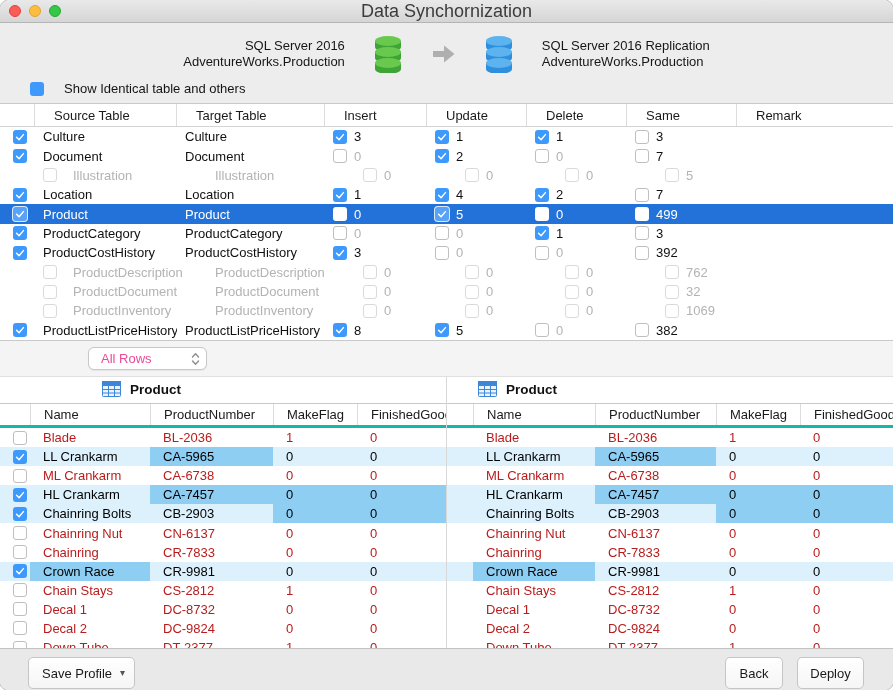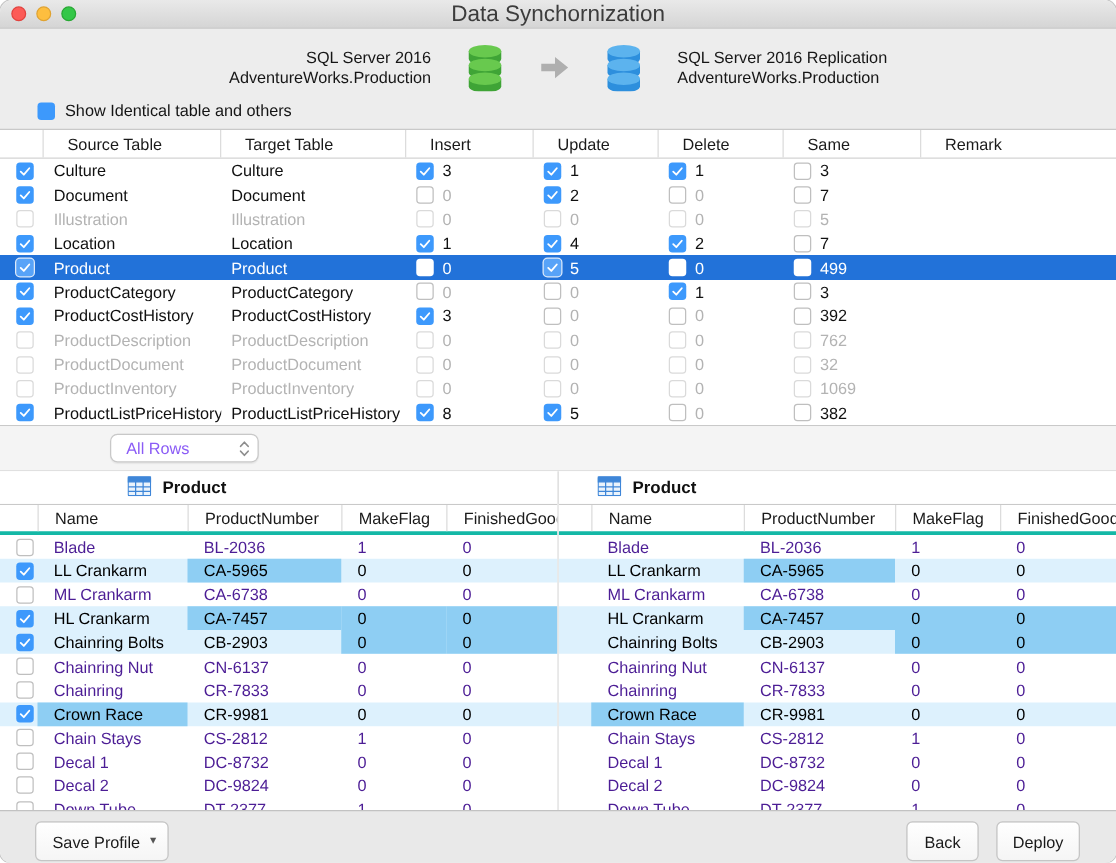--- a/index.html
+++ b/index.html
@@ -19,21 +19,21 @@
   .title{text-align:center;line-height:22px;font-size:18px;color:#3c3c3c;}
 
   
   .conn-panel{position:absolute;top:23px;left:0;width:100%;height:80px;background:#ededed;
               border-bottom:1px solid #c9c9c9;}
   .conn-row{position:absolute;top:12px;left:0;right:0;display:flex;justify-content:center;
             align-items:center;gap:28px;}
   .conn-text{font-size:13px;line-height:16px;color:#161616;}
   .conn-text.src{text-align:right;}
   .conn-text.tgt{text-align:left;}
-  .show-identical{position:absolute;left:30px;top:58px;display:flex;align-items:center;gap:8px;
+  .show-identical{position:absolute;left:30px;top:58px;display:flex;align-items:center;gap:20px;
                   font-size:13px;color:#141414;cursor:default;}
 
   
   .cb{width:14px;height:14px;border-radius:3px;display:inline-flex;align-items:center;
       justify-content:center;box-sizing:border-box;flex:none;}
   .cb.on{background:var(--accent,#3d99fc);}
   .cb.off{background:#fff;border:1px solid #bfbfbf;}
   .cb.off.dim{border-color:#dadada;}
   .cb.sel-on{background:#58a3f8;box-shadow:0 0 0 1px rgba(255,255,255,.85);}
   .cb.sel-off{background:#fff;border:none;}
@@ -41,46 +41,46 @@
 
   
   #syncTable{position:absolute;top:104px;left:0;width:893px;background:#fff;
              border-bottom:1px solid #c9c9c9;}
   .srow{display:grid;grid-template-columns:35px 142px 148px 102px 100px 100px 110px 1fr;
         align-items:center;height:19.36px;font-size:13px;color:#101010;}
   .srow.head{height:22px;border-bottom:1px solid #d4d4d4;color:#1a1a1a;}
   .srow.head .hc{padding-left:8px;height:100%;display:flex;align-items:center;
                  border-right:1px solid #dcdcdc;box-sizing:border-box;margin-left:11px;}
   .srow.head .hc:last-child{border-right:none;}
-  .srow.dim{color:#b3b3b3;}
+  .srow.dim{color:#b3b3b3;padding-left:30px;}
   .srow.selected{background:var(--sel,#2272d9);color:#fff;}
   .ckc{padding-left:13px;display:flex;align-items:center;height:100%;}
   .tpad{padding-left:8px;white-space:nowrap;overflow:hidden;}
   .vcell{display:flex;align-items:center;padding-left:8px;height:100%;}
   .num{margin-left:7px;}
   .num.gray{color:#b3b3b3;}
 
   
   .filter-strip{position:absolute;top:341px;left:0;width:100%;height:35px;background:#f4f4f4;
                 border-bottom:1px solid #e0e0e0;}
   .dropdown{position:absolute;left:88px;top:6px;width:119px;height:23px;background:#fff;
             border:1px solid #c8c8c8;border-radius:6px;box-sizing:border-box;display:flex;
             align-items:center;justify-content:space-between;padding:0 6px 0 12px;font-size:13px;
-            color:#8b5cf6;box-shadow:0 .5px 1px rgba(0,0,0,.06);}
+            color:#ec4899;box-shadow:0 .5px 1px rgba(0,0,0,.06);}
   .table-titles{position:absolute;top:377px;left:0;width:100%;height:26px;background:#fff;}
   .ttl{position:absolute;top:4px;display:flex;align-items:center;gap:9px;font-size:13.5px;
        font-weight:bold;color:#111;}
   .ttl.left{left:102px;}
   .ttl.right{left:478px;}
 
   
   .dtable{position:absolute;top:403px;height:245px;overflow:hidden;background:#fff;}
   .dtable.dl{left:0;width:446px;}
   .dtable.dr{left:447px;width:446px;}
-  .drow{display:grid;align-items:stretch;height:19.1px;font-size:13px;color:#4c1d95;}
+  .drow{display:grid;align-items:stretch;height:19.1px;font-size:13px;color:#b91c1c;}
   .dl .drow{grid-template-columns:30px 120px 123px 84px 89px;}
   .dr .drow{grid-template-columns:26px 122px 121px 84px 93px;}
   .drow.on{background:var(--hl,#ddf1fd);color:#000;}
   .drow.dhead{height:21px;background:#fff;border-top:1px solid #c9c9c9;border-bottom:3px solid #14b8a6;
               color:#1a1a1a;box-sizing:content-box;}
   .dc{padding-left:13px;display:flex;align-items:center;height:100%;box-sizing:border-box;
       white-space:nowrap;overflow:hidden;}
   .dhead .dc{border-left:1px solid #dcdcdc;}
   .dhead .dc.first{border-left:none;}
   .dc.diff{background:var(--diff,#8ecef3);}

